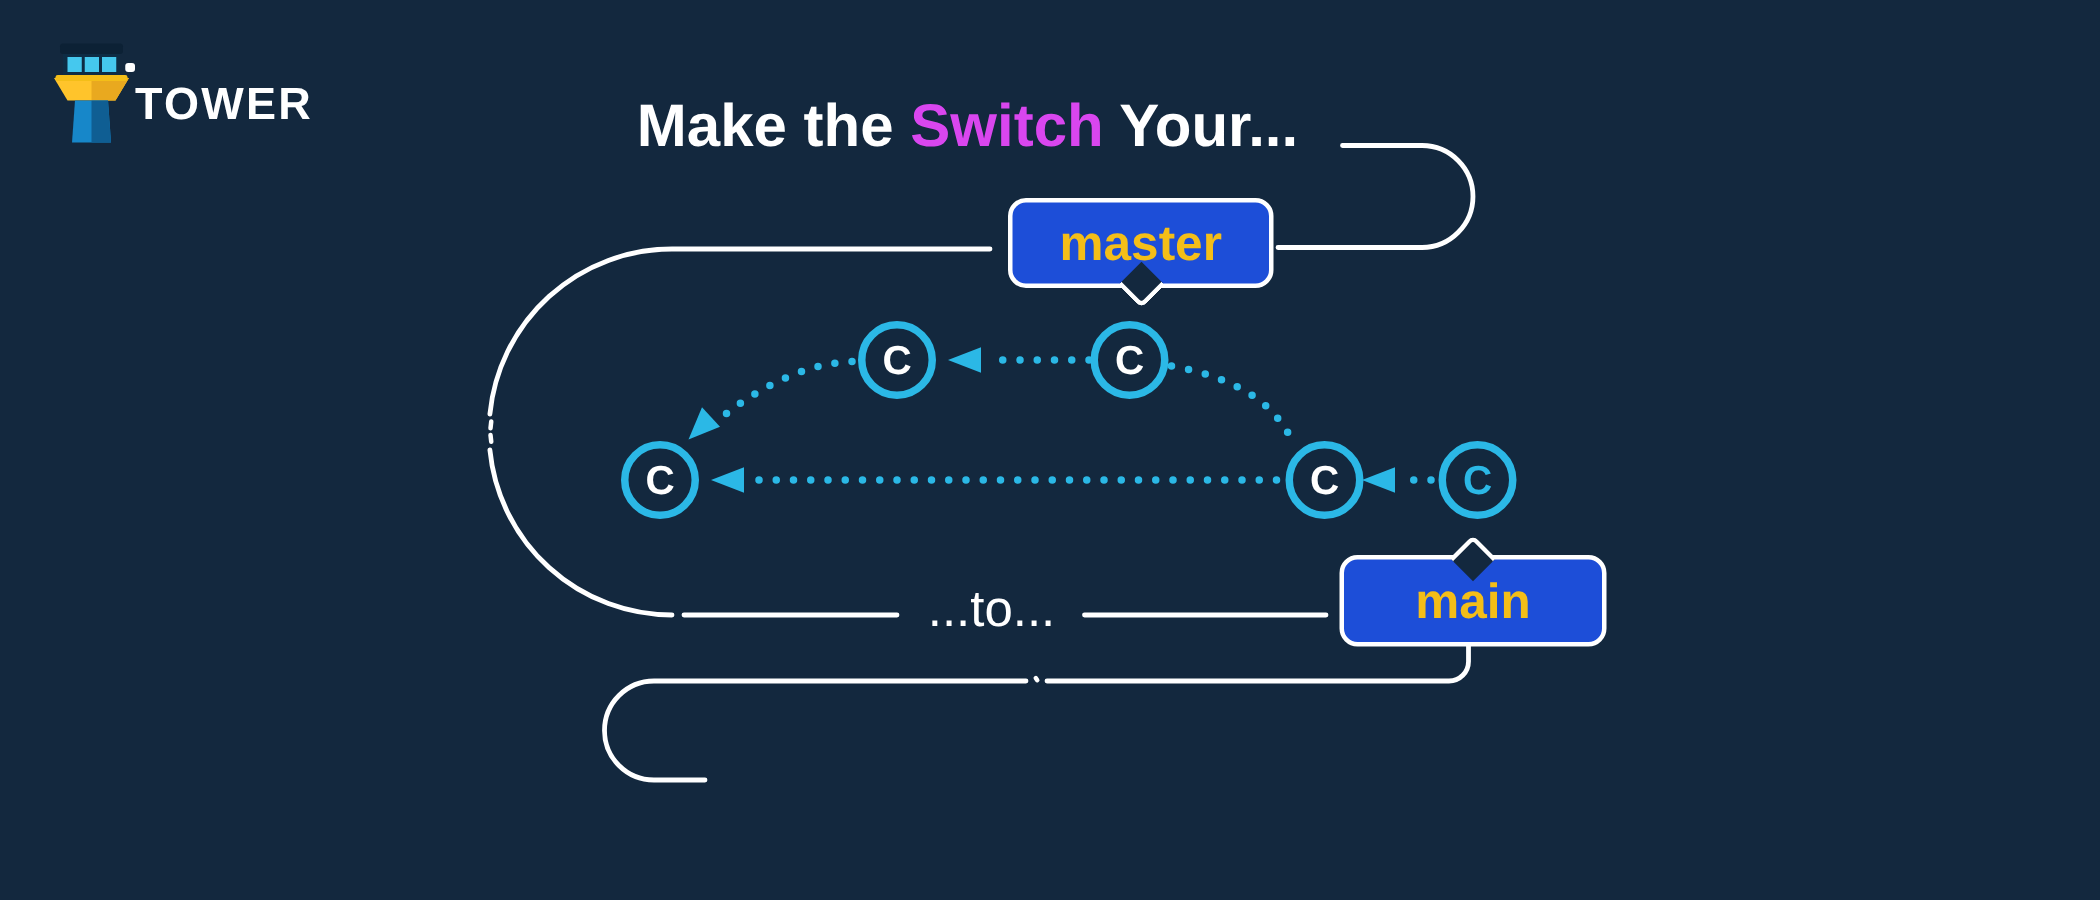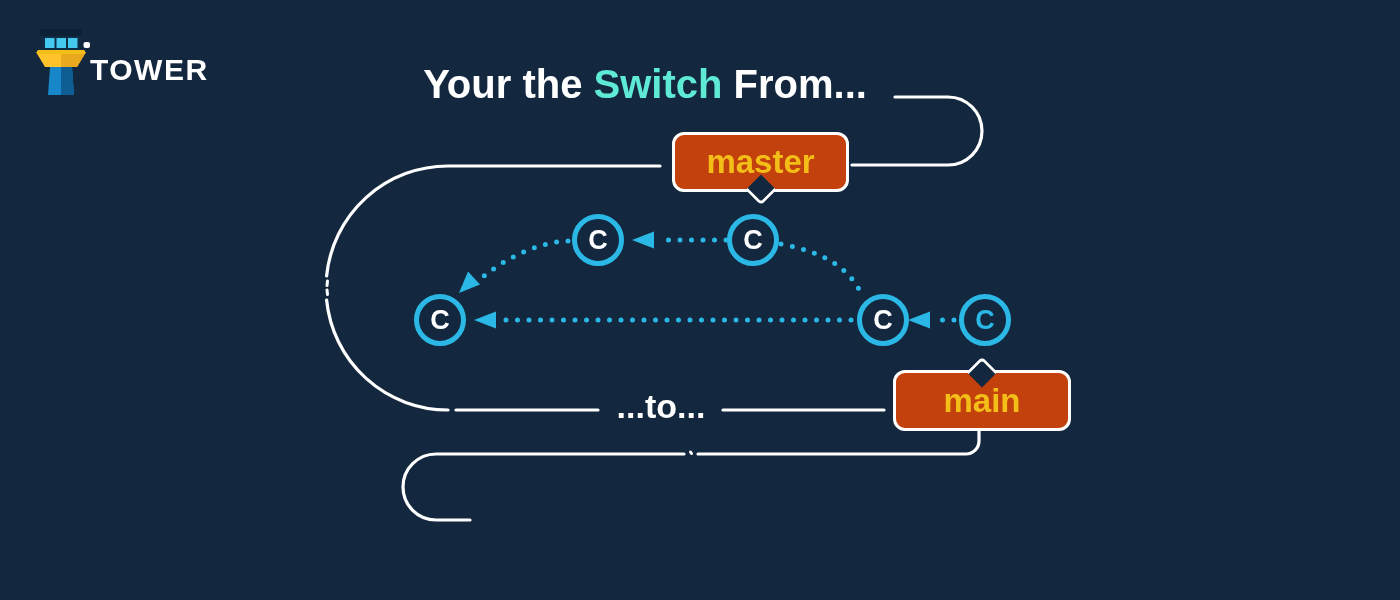--- a/index.html
+++ b/index.html
@@ -18,28 +18,28 @@
   }
   
   .headline{
     position:absolute;left:645px;top:62px;transform:translateX(-50%);
     white-space:nowrap;font-size:40px;font-weight:700;color:#FFFFFF;
   }
   .footer-line{
     position:absolute;left:727px;top:493px;transform:translateX(-50%);
     white-space:nowrap;font-size:41px;font-weight:700;color:#FFFFFF;
   }
-  .hl{color:#5eead4;}
+  .hl{color:#d946ef;}
   .to-text{
     position:absolute;left:661px;top:387px;transform:translateX(-50%);
-    font-size:34px;font-weight:700;color:#FFFFFF;white-space:nowrap;
+    font-size:34px;font-weight:400;color:#FFFFFF;white-space:nowrap;
   }
   
   .branch-label{
-    position:absolute;background:#c2410c;border:3px solid #FFFFFF;border-radius:12px;
+    position:absolute;background:#1d4ed8;border:3px solid #FFFFFF;border-radius:12px;
     display:flex;align-items:center;justify-content:center;
     color:#F4BE18;font-size:33px;font-weight:700;
   }
   .label-master{left:672px;top:132px;width:171px;height:54px;}
   .label-main{left:893px;top:370px;width:172px;height:55px;}
   .tail-down::after{
     content:"";position:absolute;left:50%;bottom:-12px;width:19px;height:19px;
     background:#13283E;border-right:3px solid #FFFFFF;border-bottom:3px solid #FFFFFF;
     border-bottom-right-radius:5px;transform:translateX(-50%) rotate(45deg);
   }
@@ -105,21 +105,21 @@
       <polygon points="3,30 53,30 44,45 12,45" fill="#FFC42B"></polygon>
       <polygon points="28,30 53,30 44,45 28,45" fill="#E9A91F"></polygon>
       <rect x="4" y="28" width="48" height="4" rx="1.5" fill="#F4BE18"></rect>
       <polygon points="17,45 39,45 41,73 15,73" fill="#1787C9"></polygon>
       <polygon points="28,45 39,45 41,73 28,73" fill="#0F5E93"></polygon>
       <rect x="50.5" y="20" width="6.5" height="6" rx="2" fill="#FFFFFF"></rect>
     </svg>
     <div class="logo-text">TOWER</div>
   </div>
 
-  <div class="headline"><span>Your the </span><span class="hl">Switch</span><span> From...</span></div>
+  <div class="headline"><span>Make the </span><span class="hl">Switch</span><span> Your...</span></div>
 
   <div class="branch-label label-master tail-down">
     <span>master</span>
   </div>
   <div class="branch-label label-main tail-up">
     <span>main</span>
   </div>
 
   <div class="commit" style="left:414px;top:294px;">
     <span>C</span>

